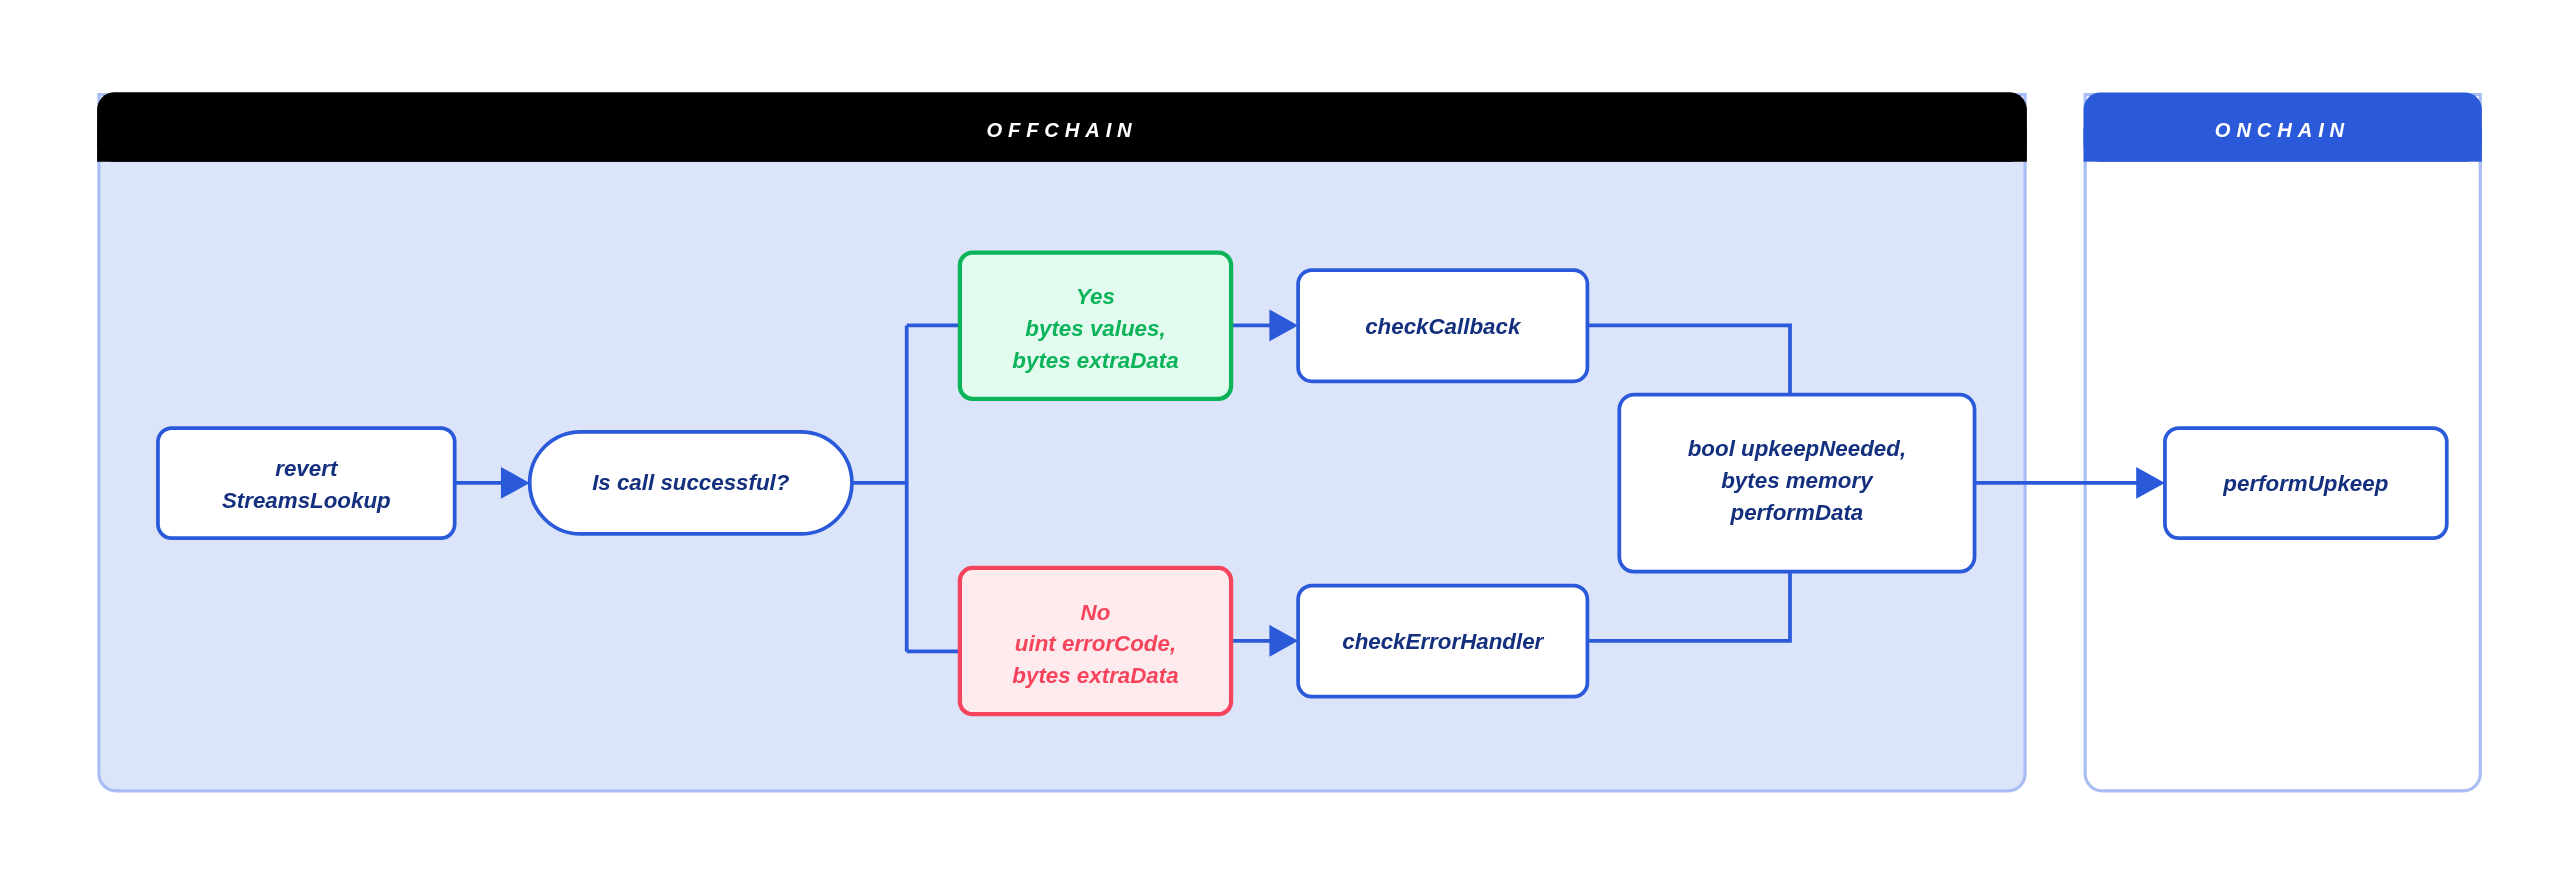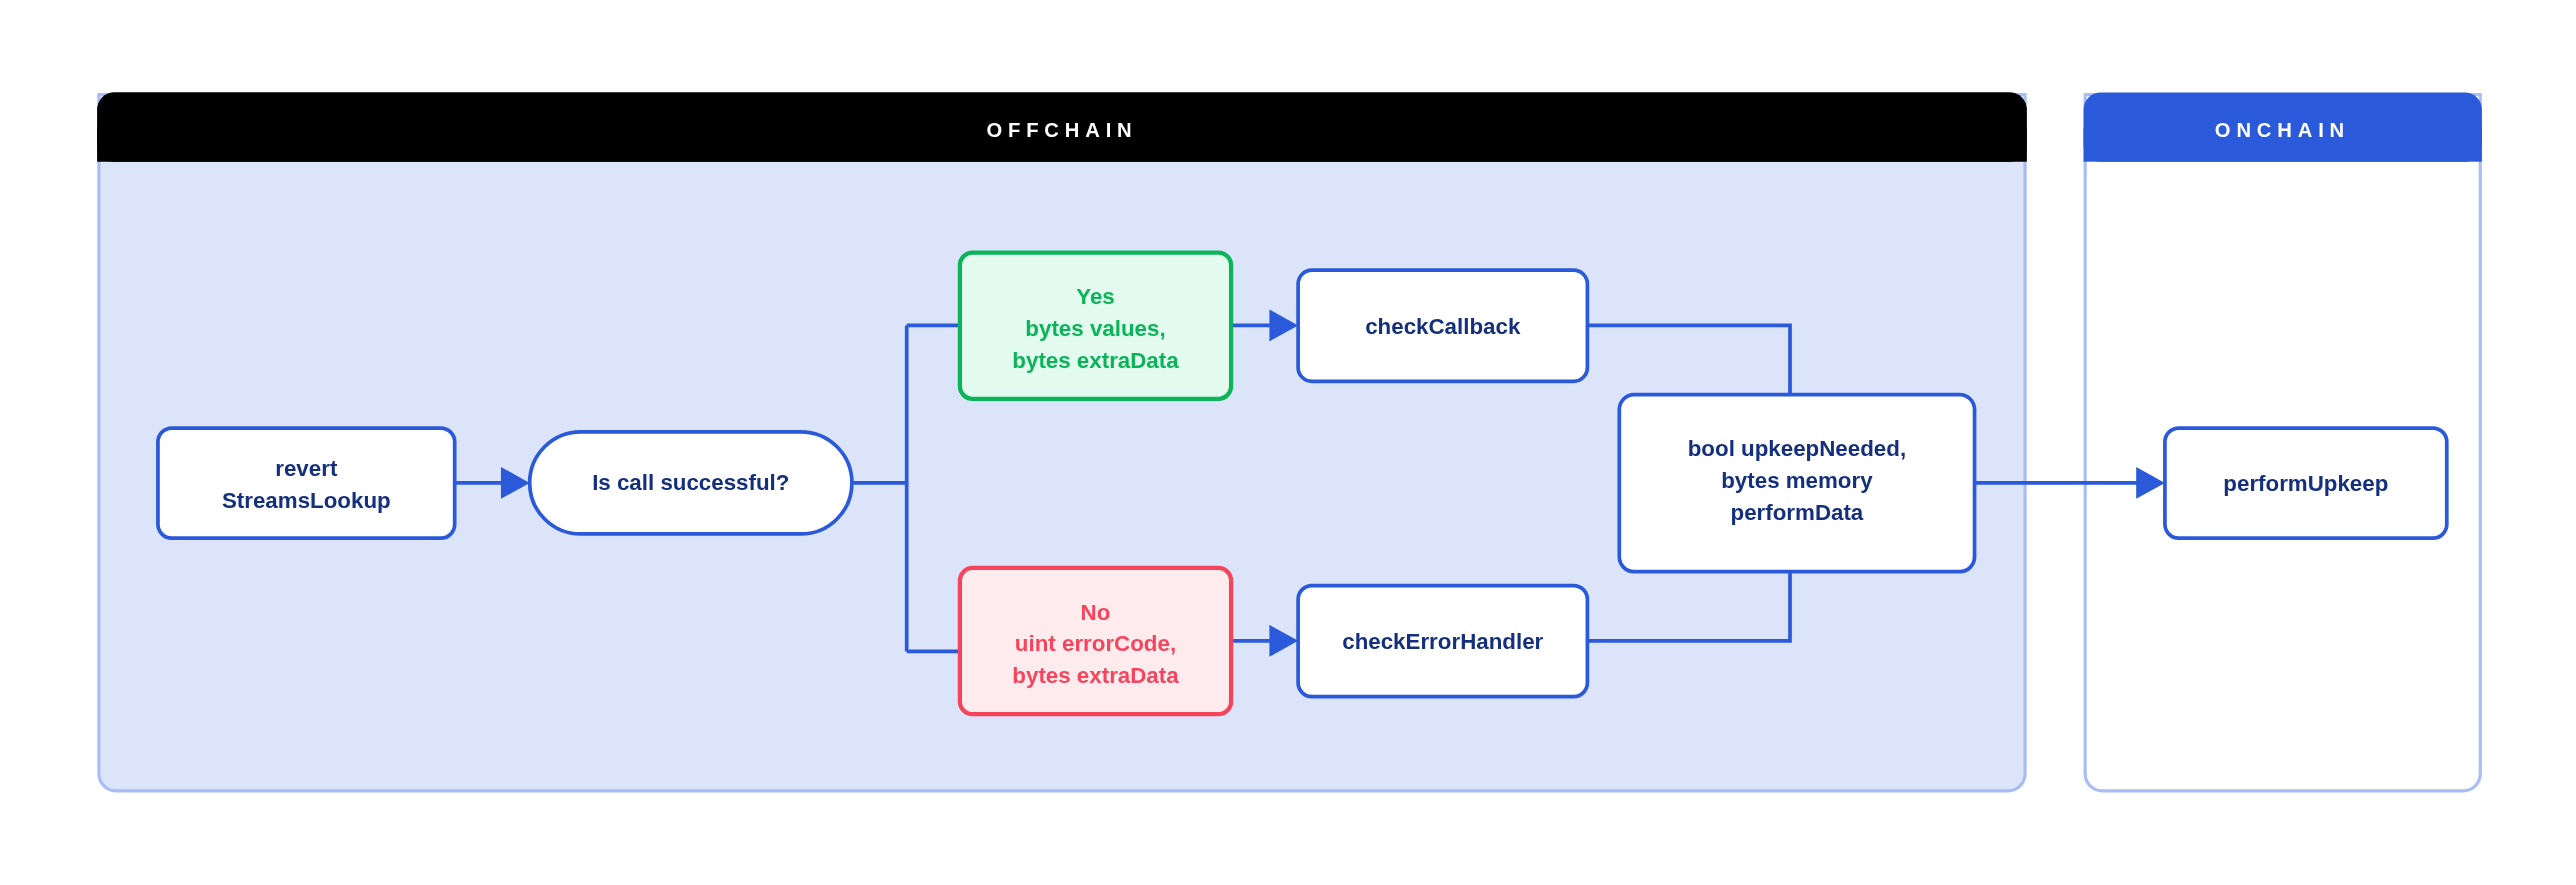--- a/index.html
+++ b/index.html
@@ -10,20 +10,21 @@
   body {
     width: 2576px;
     height: 886px;
     font-family: "Liberation Sans", sans-serif;
     overflow: hidden;
   }
   #diagram-root {
     position: relative;
     width: 2576px;
     height: 748px;
+    font-style: italic;
   }
   svg.flow {
     display: block;
     width: 2576px;
     height: 886px;
   }
   .lane-title {
     font-family: "Liberation Sans", sans-serif;
     font-weight: 700;
     font-size: 38px;

